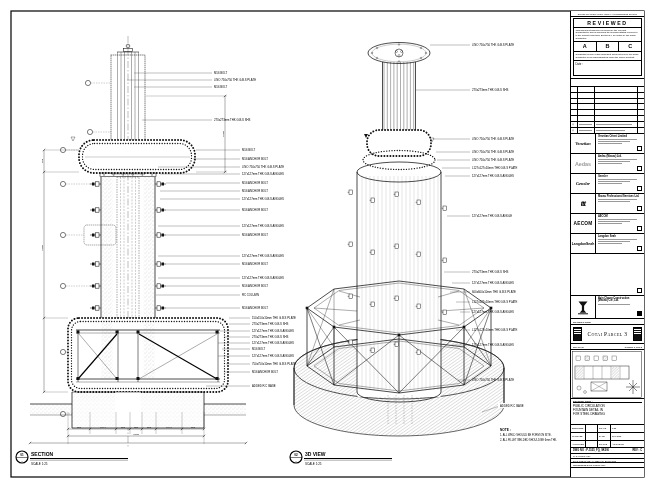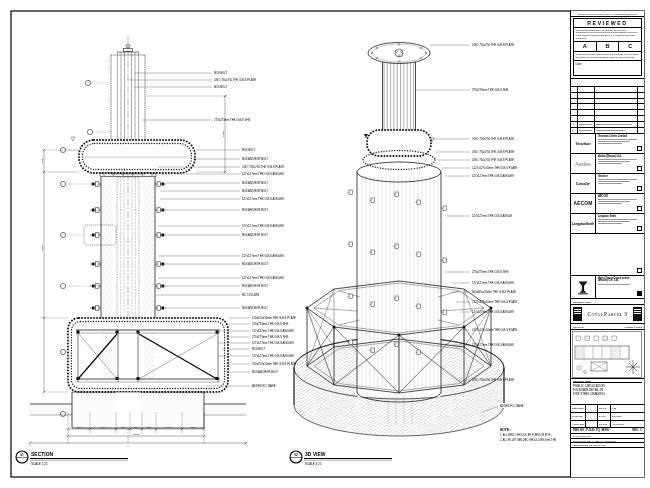--- a/index.html
+++ b/index.html
@@ -708,20 +708,31 @@
     <div class="cinfo">
           <div class="cname">Gensler</div>
       <div class="bar b1"></div>
           <div class="bar b2"></div>
           <div class="bar b3"></div>
       <div class="cbx"></div>
         </div>
   </div>
   <div class="cbox">
     <div class="clogo">
+          <span class="logo-ttt">ttt</span>
+        </div>
+    <div class="cinfo">
+          <div class="cname">Macau Professional Services Ltd.</div>
+      <div class="bar b1"></div>
+          <div class="bar b2"></div>
+      <div class="cbx"></div>
+        </div>
+  </div>
+  <div class="cbox">
+    <div class="clogo">
           <span class="logo-aecom">AECOM</span>
         </div>
     <div class="cinfo">
           <div class="cname">AECOM</div>
       <div class="bar b1"></div>
           <div class="bar b2"></div>
           <div class="bar b3"></div>
       <div class="cbx"></div>
         </div>
   </div>

